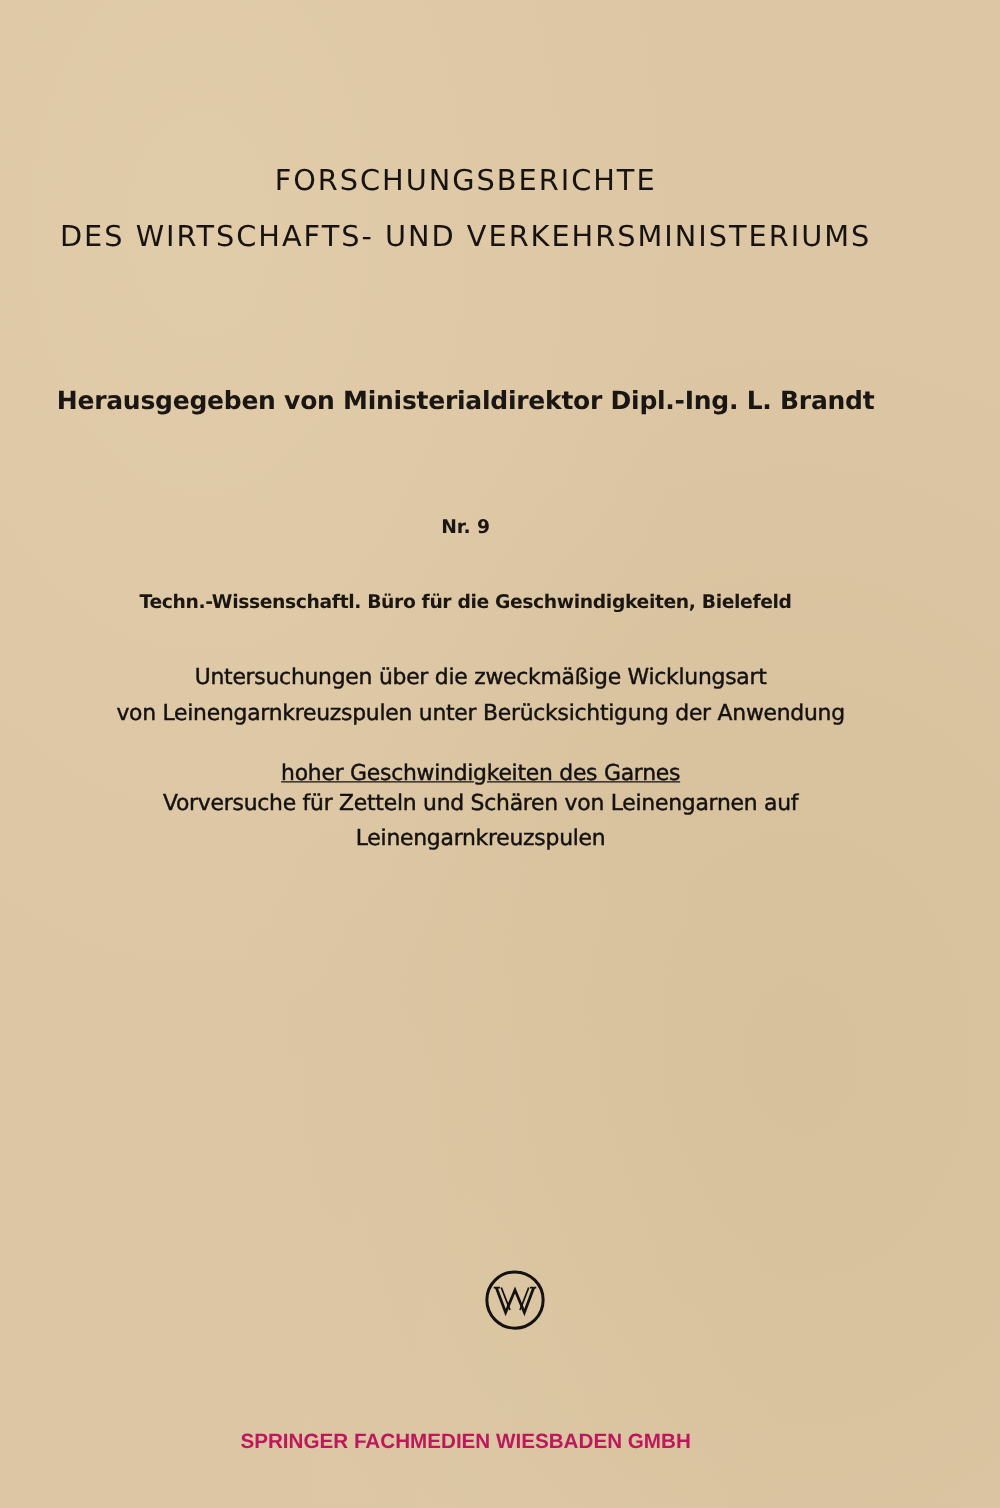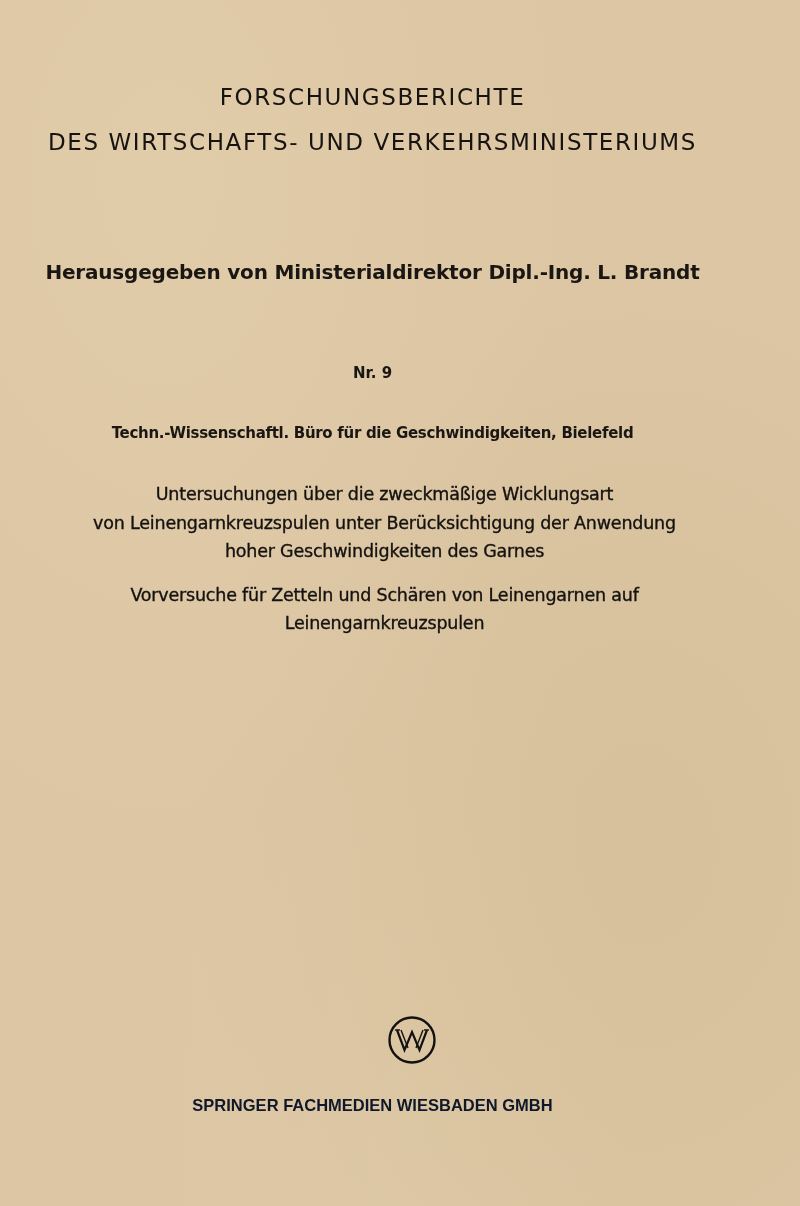--- a/index.html
+++ b/index.html
@@ -21,20 +21,21 @@
     .page {
       position: absolute;
       inset: 0;
     }
     .line {
       position: absolute;
       left: 0;
       width: 745px;
       text-align: center;
       white-space: nowrap;
+      margin-top: 48px;
     }
     .series-title {
       font-family: "DejaVu Sans", sans-serif;
       font-size: 23px;
       letter-spacing: 1.6px;
       font-weight: normal;
       color: #161310;
     }
     .editor {
       font-family: "DejaVu Sans", sans-serif;
@@ -63,21 +64,21 @@
       letter-spacing: -0.2px;
       color: #141210;
       padding-left: 12px;
       -webkit-text-stroke: 0.35px #141210;
     }
     .publisher {
       font-family: "Liberation Sans", sans-serif;
       font-size: 16.5px;
       font-weight: bold;
       letter-spacing: 0px;
-      color: #0f172a;
+      color: #be185d;
     }
     .logo {
       position: absolute;
       left: 387px;
       top: 1015px;
       width: 50px;
       height: 50px;
     }
   </style>
 </head>
@@ -89,21 +90,21 @@
   <div class="line series-title" style="top:129px;">DES WIRTSCHAFTS- UND VERKEHRSMINISTERIUMS</div>
 
   <div class="line editor" style="top:260px;">Herausgegeben von Ministerialdirektor Dipl.-Ing. L. Brandt</div>
 
   <div class="line number" style="top:364px;">Nr. 9</div>
 
   <div class="line author" style="top:424px;">Techn.-Wissenschaftl. Büro für die Geschwindigkeiten, Bielefeld</div>
 
   <div class="line title" style="top:484px;">Untersuchungen über die zweckmäßige Wicklungsart</div>
   <div class="line title" style="top:513px;">von Leinengarnkreuzspulen unter Berücksichtigung der Anwendung</div>
-  <div class="line title" style="top:541px;">hoher Geschwindigkeiten des Garnes</div>
+  <div class="line title" style="top:561px;text-decoration:underline;">hoher Geschwindigkeiten des Garnes</div>
 
   <div class="line title" style="top:585px;">Vorversuche für Zetteln und Schären von Leinengarnen auf</div>
   <div class="line title" style="top:613px;">Leinengarnkreuzspulen</div>
 
   <div class="logo">
     <svg width="50" height="50" viewBox="0 0 50 50" xmlns="http://www.w3.org/2000/svg">
       <circle cx="25" cy="25" r="22.5" fill="none" stroke="#141210" stroke-width="2.4"></circle>
       <polyline points="10,15 17.5,35 25,17 32.5,35 40,15" fill="none" stroke="#141210" stroke-width="2.2" stroke-linejoin="miter"></polyline>
       <polyline points="14,15 21,33" fill="none" stroke="#141210" stroke-width="1.4"></polyline>
       <polyline points="29,33 36,15" fill="none" stroke="#141210" stroke-width="1.4"></polyline>

